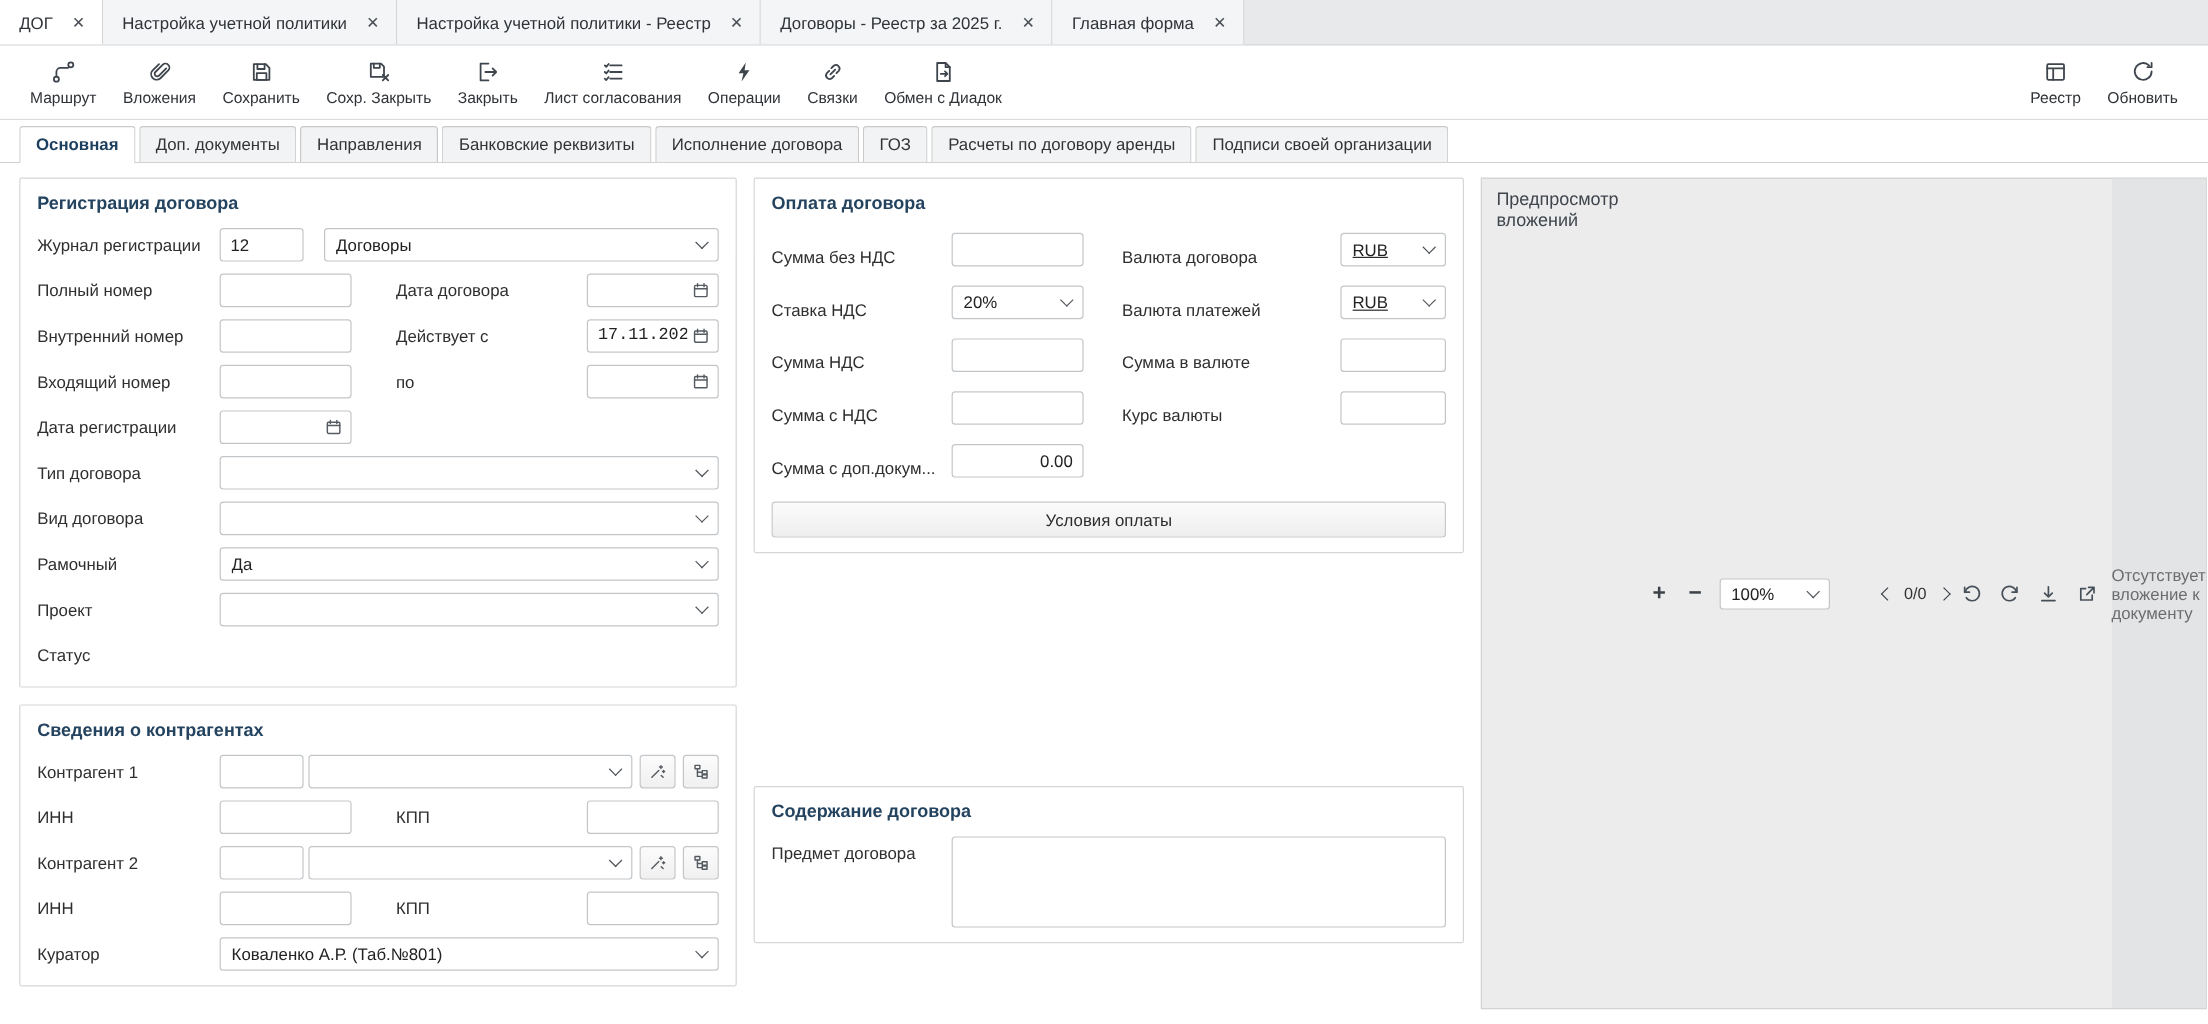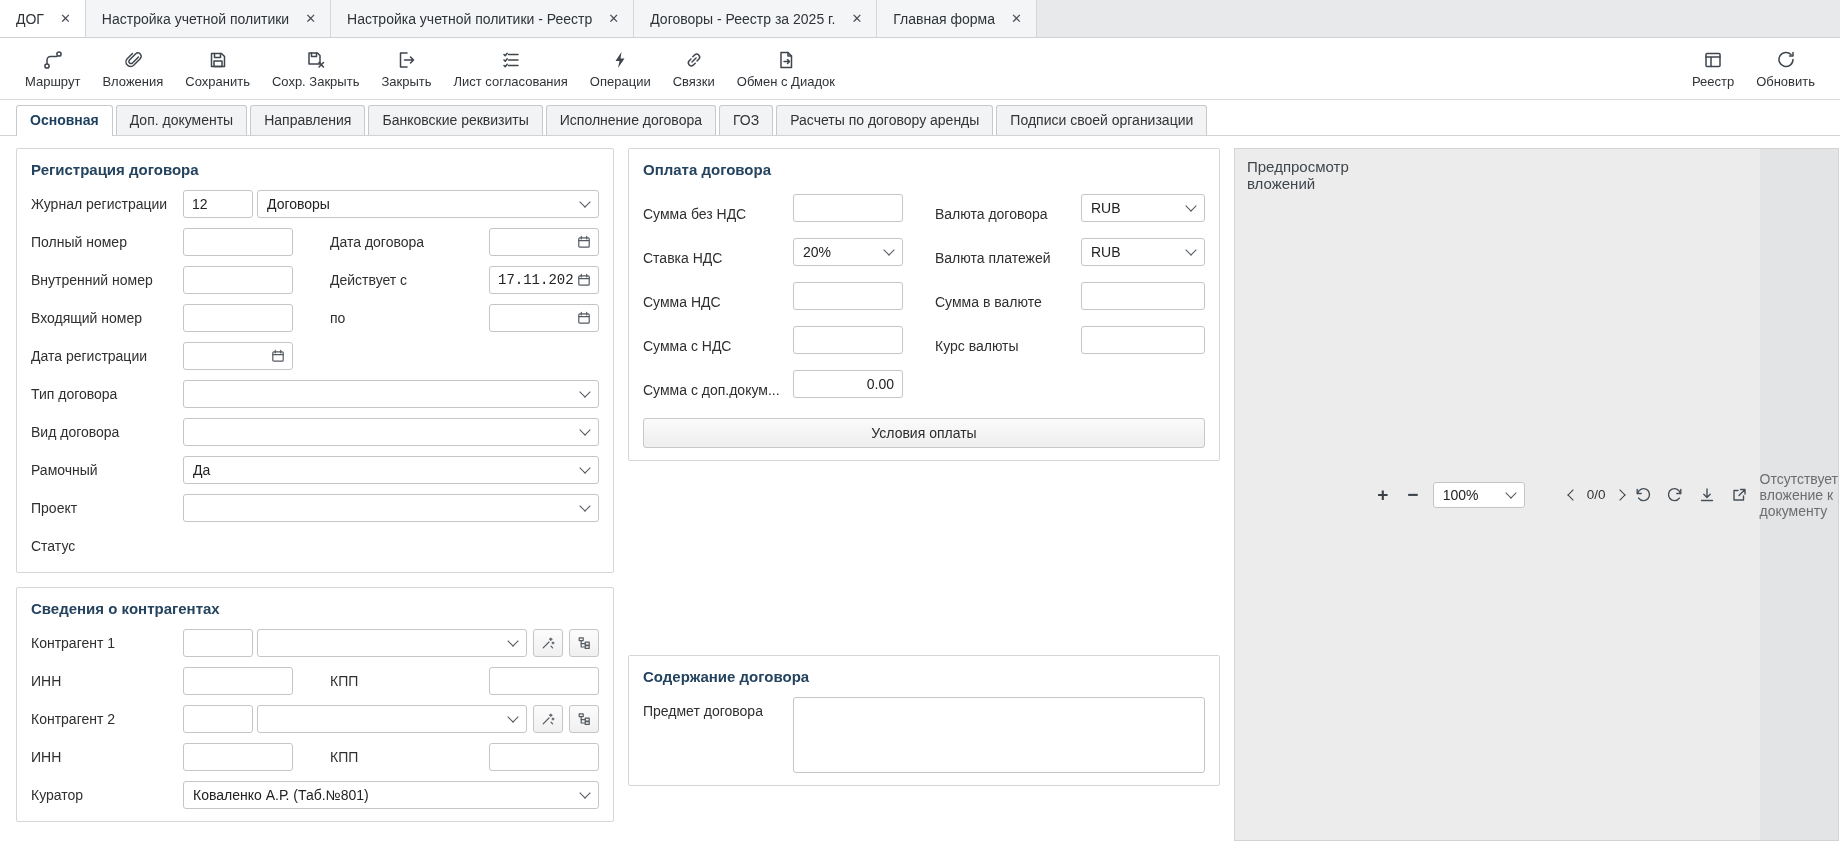--- a/index.html
+++ b/index.html
@@ -55,21 +55,21 @@
   .btn { height:30px; border:1px solid #c6c8ca; border-radius:3px; background:linear-gradient(#fbfbfb,#eeeeee);
     font-size:14px; color:#2c2c2c; width:100%; font-family:inherit; cursor:default; }
   .icbtn { width:30px; height:28px; border:1px solid #c3c6c9; border-radius:3px; margin-left:6px;
     background:linear-gradient(#fcfcfc,#f0f0f0); display:flex; align-items:center; justify-content:center; flex-shrink:0; }
 
   
   .prow { display:flex; align-items:flex-end; height:28px; margin-bottom:10px;margin-top:16px; }
   .pp-label { width:150px; flex-shrink:0; font-size:14px; color:#2f2f2f; }
   .pp-label2 { flex:1; margin-left:32px; font-size:14px; color:#2f2f2f; }
   .pp-f1 { width:110px; }
-  .pp-f2 { width:124px; }
+  .pp-f2 { width:88px;text-decoration:underline; }
   .num { text-align:right; }
 
   .panel-cp { margin-top:14px; }
   .panel-content { margin-top:194px; }
   .trow { display:flex; align-items:flex-start; }
   .tarea { height:76px; border:1px solid #c3c6c9; border-radius:3px; flex:1; resize:none;
     font-family:inherit; font-size:14px; padding:6px 8px; outline:none; }
 
   
   .preview { height:100%; background:#ececec; border:1px solid #d3d3d3; display:flex; flex-direction:row; }
@@ -215,21 +215,21 @@
 </div>
 
 <div class="main">
 
   <div class="col-left">
     <div class="panel">
       <div class="panel-title">Регистрация договора</div>
 
       <div class="frow">
         <span class="flabel">Журнал регистрации</span>
-        <input class="inp inp-s" style="margin-right: 4px;" value="12">
+        <input class="inp inp-s" style="margin-right: 17px;" value="12">
         <div class="select grow">
           <span class="val">Договоры</span>
           <span class="chev"></span>
         </div>
       </div>
 
       <div class="frow">
         <span class="flabel">Полный номер</span>
         <input class="inp inp-m" style="">
         <span class="flabel2">Дата договора</span>

